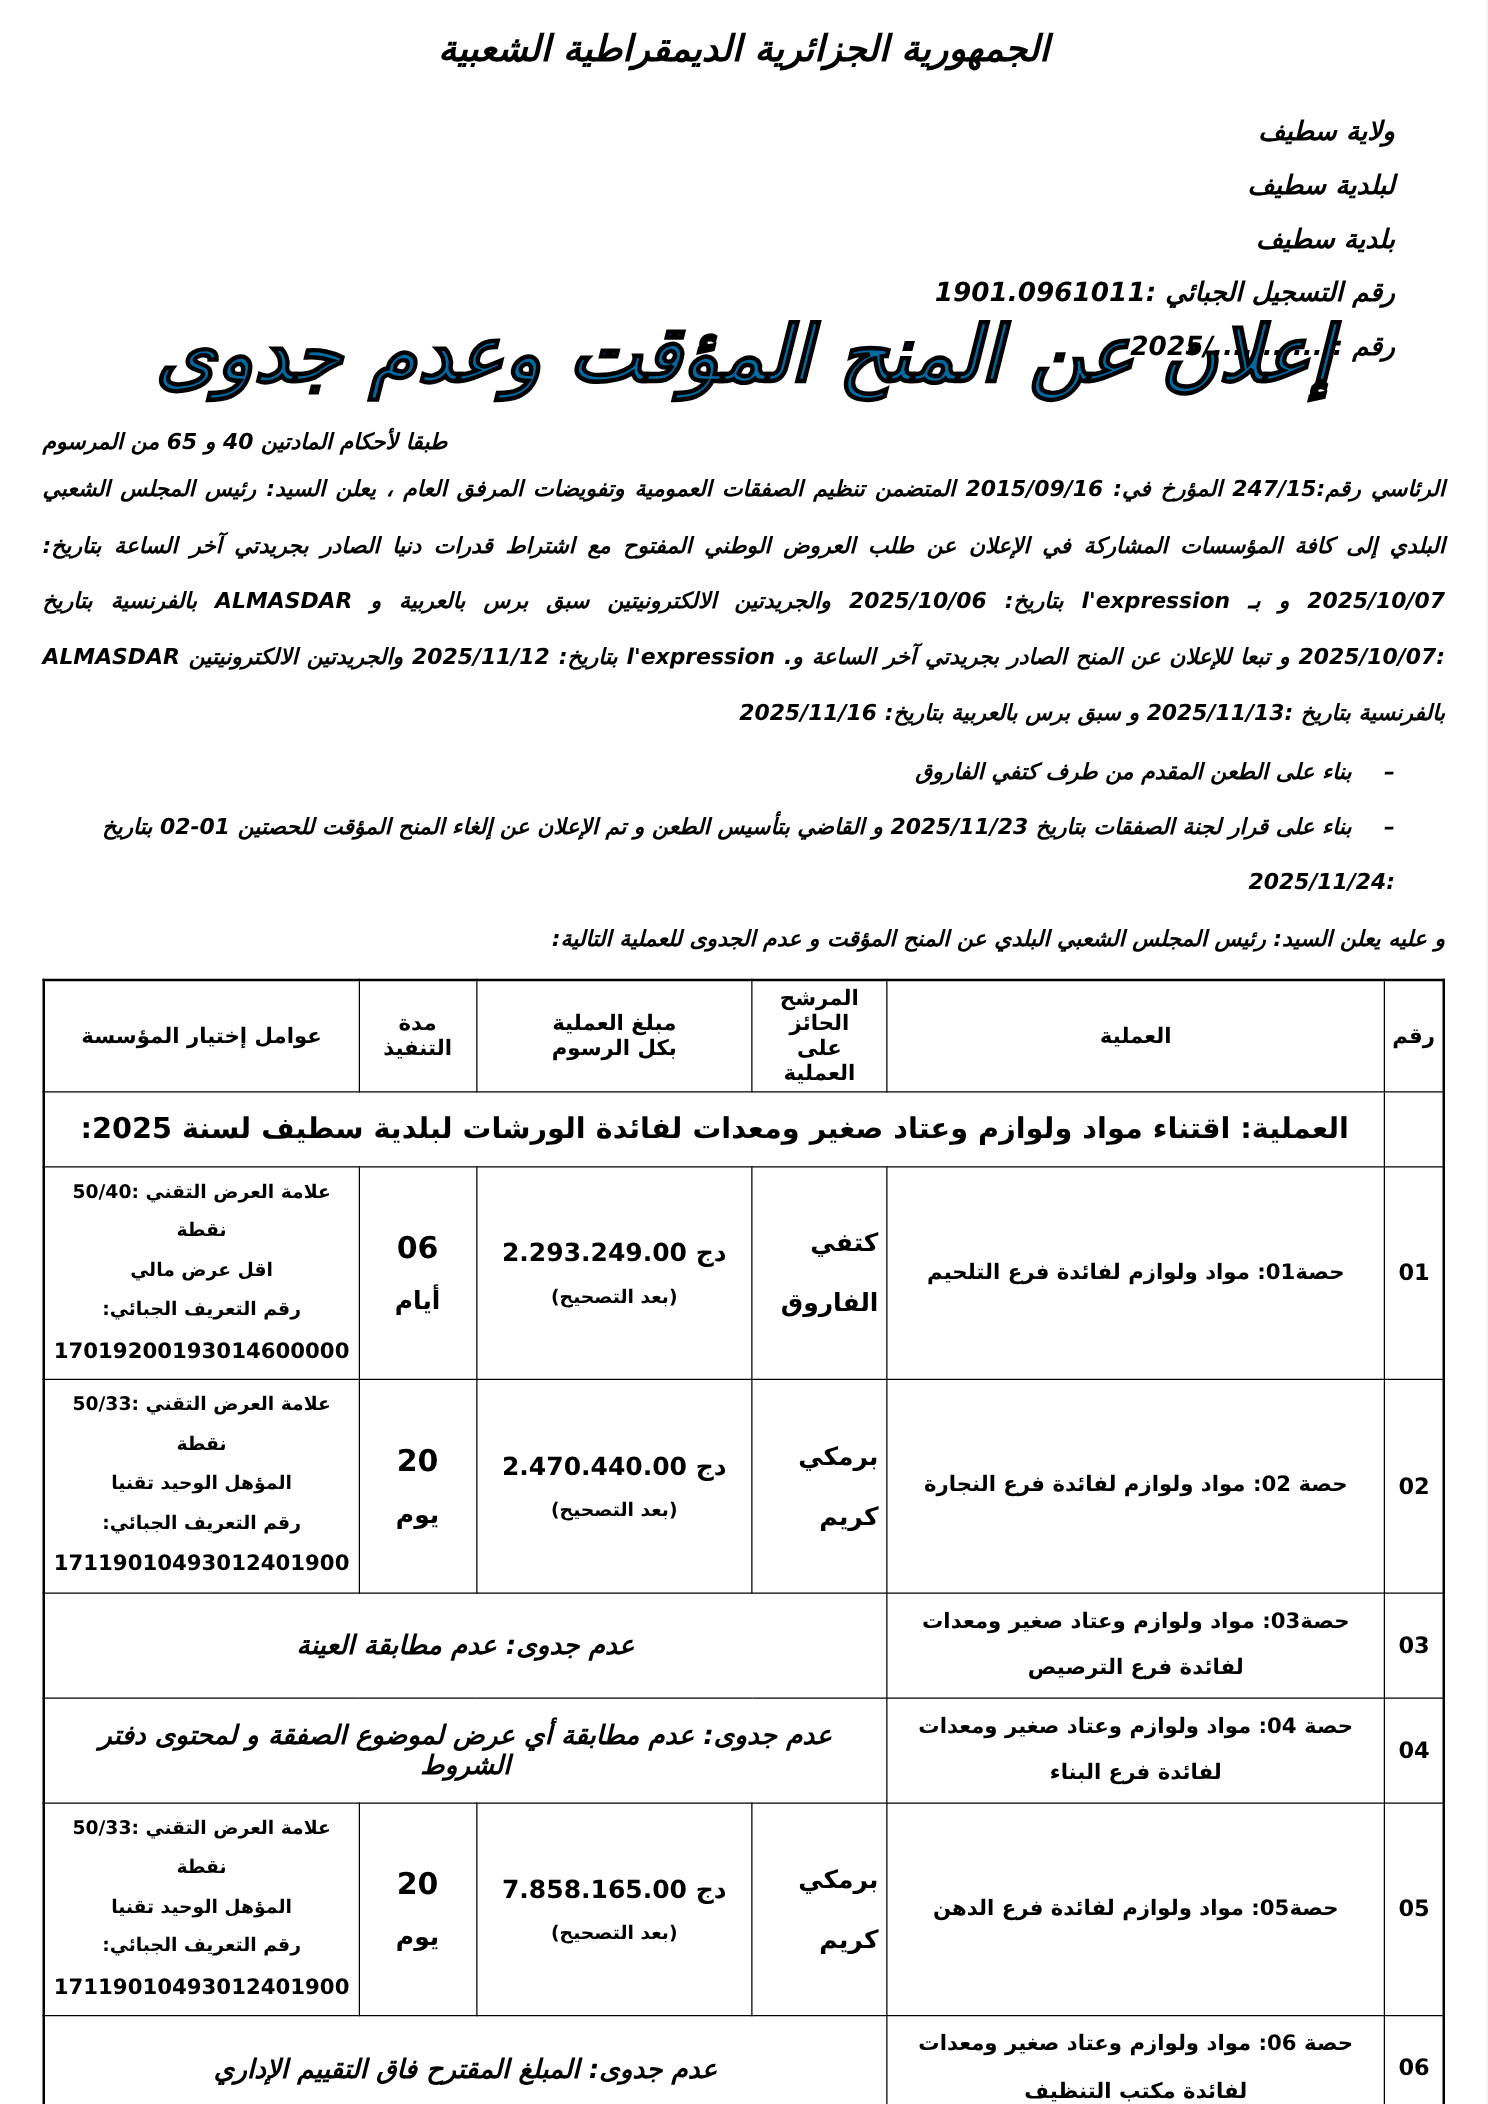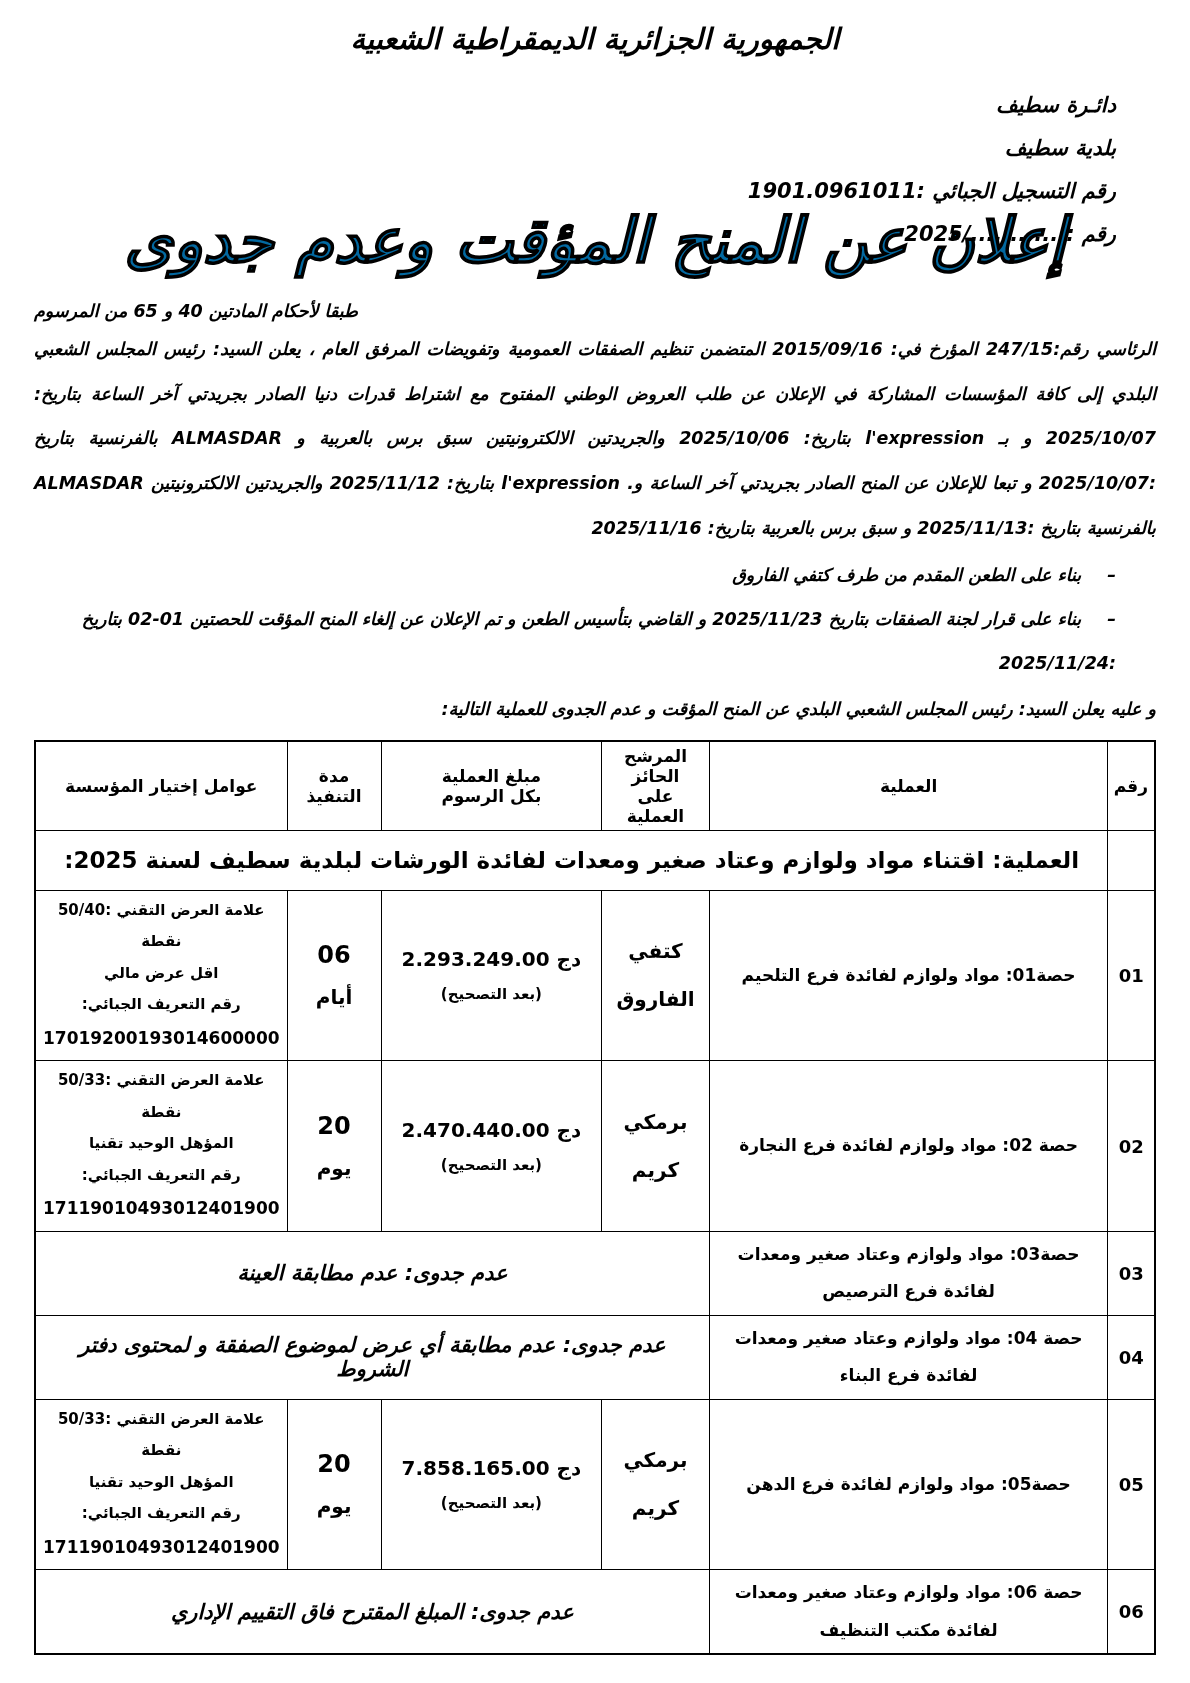--- a/index.html
+++ b/index.html
@@ -47,21 +47,21 @@
   }
   table.main td, table.main th { border:1.5px solid #000; padding:4px 6px; vertical-align:middle; }
   table.main { border:2px solid #000; }
   th.h { font-size:17px; font-weight:bold; white-space:pre-line; vertical-align:top; padding-top:10px; }
   th.h-num { vertical-align:bottom; padding-bottom:8px; font-size:17px; }
   tr.header-row { height:72px; }
   tr.group-row { height:60px; }
   td.group-cell { text-align:center; font-size:23px; font-weight:bold; }
   td.num-cell { text-align:center; font-size:18px; font-weight:bold; vertical-align:top; padding-top:8px; }
   td.op-cell { text-align:center; font-size:17px; font-weight:bold; line-height:2.2; }
-  td.winner-cell { text-align:center; font-size:20px; font-weight:bold; line-height:2.4; }
+  td.winner-cell { text-align:right; font-size:20px; font-weight:bold; line-height:2.4; }
   td.amount-cell { text-align:center; }
   .amount-num { font-size:20px; font-weight:bold; direction:ltr; }
   .amount-note { font-size:15px; font-weight:bold; margin-top:14px; }
   td.dur-cell { text-align:center; }
   .dur-num { font-size:24px; font-weight:bold; }
   .dur-unit { font-size:20px; font-weight:bold; margin-top:16px; }
   td.factors-cell { text-align:center; }
   .factor-line { font-size:15px; font-weight:bold; line-height:2.1; }
   .factor-line.ltr-num { direction:ltr; font-size:17px; letter-spacing:0px; }
   td.span-cell { text-align:center; font-size:21px; font-weight:bold; font-style:italic; }
@@ -70,21 +70,22 @@
   tr.r5 { height:125px; } tr.r6 { height:79px; }
 </style>
 </head>
 <body>
 
 <div class="page">
 
   <div class="country-title">الجمهورية الجزائرية الديمقراطية الشعبية</div>
 
   <div class="admin-block">
-    <div class="line">دائـرة  سطيف</div>
+    <div class="line">ولاية  سطيف</div>
+    <div class="line">لبلدية  سطيف</div>
     <div class="line">بلدية  سطيف</div>
     <div class="line">رقم التسجيل الجبائي :1901.0961011</div>
     <div class="line">رقم :............/2025</div>
   </div>
 
   <div class="main-title">إعلان عن المنح المؤقت وعدم جدوى</div>
 
   <div class="intro-lead">طبقا لأحكام المادتين 40 و 65 من المرسوم</div>
   <div class="intro-body">الرئاسي رقم:247/15 المؤرخ في: 2015/09/16 المتضمن تنظيم الصفقات العمومية وتفويضات المرفق العام ، يعلن السيد: رئيس المجلس الشعبي البلدي إلى كافة المؤسسات المشاركة في الإعلان  عن طلب العروض الوطني المفتوح مع اشتراط قدرات دنيا الصادر بجريدتي آخر الساعة  بتاريخ:  2025/10/07 و بـ l'expression بتاريخ: 2025/10/06 والجريدتين الالكترونيتين سبق برس بالعربية و ALMASDAR بالفرنسية بتاريخ :2025/10/07 و تبعا للإعلان عن  المنح الصادر بجريدتي آخر الساعة و. l'expression بتاريخ: 2025/11/12 والجريدتين الالكترونيتين ALMASDAR بالفرنسية بتاريخ :2025/11/13 و سبق برس بالعربية بتاريخ: 2025/11/16</div>
 

